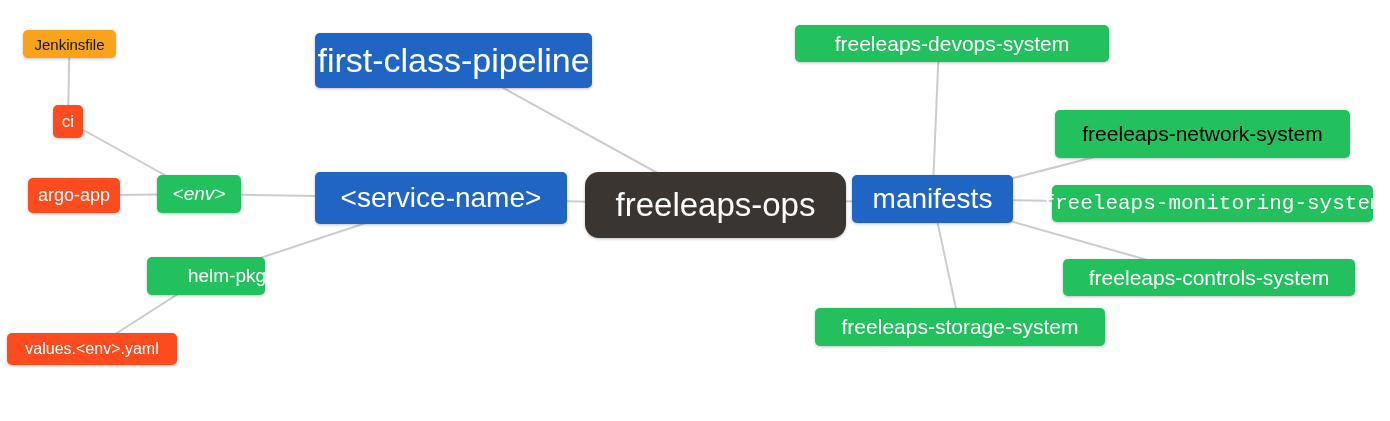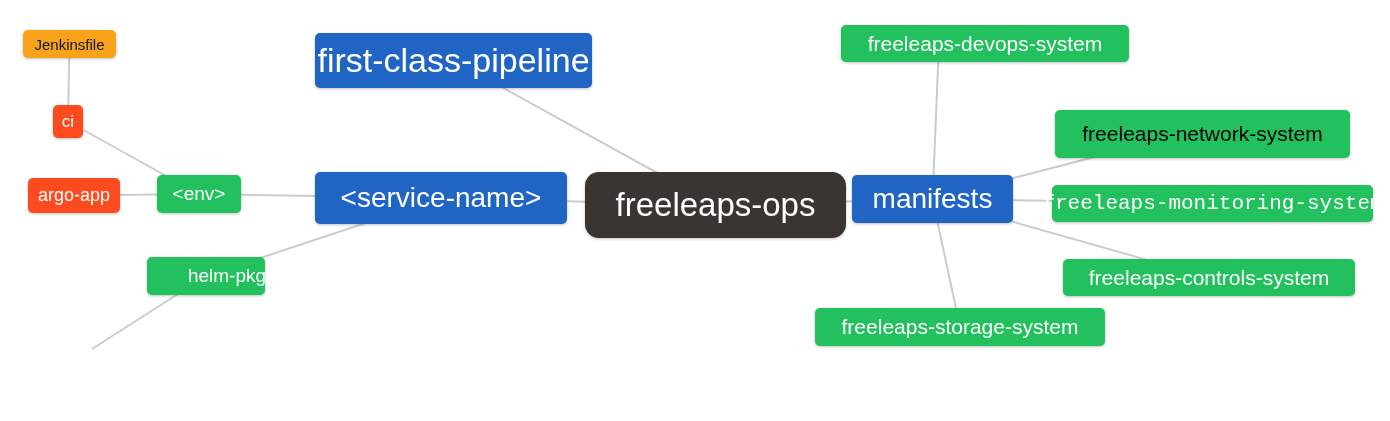--- a/index.html
+++ b/index.html
@@ -65,36 +65,39 @@
     </div>
     <div class="node" style="left: 315px; top: 33px; width: 277px; height: 55px; font-size: 34px; background: rgb(32, 101, 196); color: rgb(255, 255, 255);">
       <span>first-class-pipeline</span>
     </div>
     <div class="node" style="left: 315px; top: 172px; width: 252px; height: 52px; font-size: 28px; background: rgb(32, 101, 196); color: rgb(255, 255, 255); align-items: center;">
       <span>&lt;service-name&gt;</span>
     </div>
     <div class="node" style="left: 852px; top: 175px; width: 161px; height: 48px; font-size: 28px; background: rgb(32, 101, 196); color: rgb(255, 255, 255); align-items: center;">
       <span>manifests</span>
     </div>
-    <div class="node" style="left: 157px; top: 175px; width: 84px; height: 38px; font-size: 19px; background: rgb(34, 193, 94); color: rgb(255, 255, 255);">
+    <div class="node" style="left: 157px; top: 175px; width: 84px; height: 38px; font-size: 19px; background: rgb(34, 193, 94); color: rgb(255, 255, 255); font-style: italic;">
       <span>&lt;env&gt;</span>
     </div>
     <div class="node" style="left: 147px; top: 257px; width: 118px; height: 38px; font-size: 19px; background: rgb(34, 193, 94); color: rgb(255, 255, 255); padding-left: 42px;">
       <span>helm-pkg</span>
     </div>
     <div class="node" style="left: 28px; top: 178px; width: 92px; height: 35px; font-size: 18px; background: rgb(252, 75, 30); color: rgb(255, 255, 255);">
       <span>argo-app</span>
     </div>
     <div class="node" style="left: 53px; top: 105px; width: 30px; height: 33px; font-size: 17px; background: rgb(252, 75, 30); color: rgb(255, 255, 255);">
       <span>ci</span>
     </div>
     <div class="node" style="left: 23px; top: 30px; width: 93px; height: 28px; font-size: 15px; background: rgb(248, 163, 26); color: #0f172a;">
       <span>Jenkinsfile</span>
     </div>
-    <div class="node" style="left: 795px; top: 25px; width: 288px; height: 37px; font-size: 21px; background: rgb(34, 193, 94); color: rgb(255, 255, 255); margin-left: 46px;">
+    <div class="node" style="left: 7px; top: 333px; width: 170px; height: 32px; font-size: 16px; background: rgb(252, 75, 30); color: rgb(255, 255, 255);">
+      <span>values.&lt;env&gt;.yaml</span>
+    </div>
+    <div class="node" style="left: 795px; top: 25px; width: 314px; height: 37px; font-size: 21px; background: rgb(34, 193, 94); color: rgb(255, 255, 255);">
       <span>freeleaps-devops-system</span>
     </div>
     <div class="node" style="left: 1055px; top: 110px; width: 295px; height: 48px; font-size: 21px; background: rgb(34, 193, 94); color: #000000;">
       <span>freeleaps-network-system</span>
     </div>
     <div class="node" style="left: 1052px; top: 185px; width: 321px; height: 37px; font-size: 21px; background: rgb(34, 193, 94); color: rgb(255, 255, 255); font-family: Liberation Mono, monospace;">
       <span>freeleaps-monitoring-system</span>
     </div>
     <div class="node" style="left: 1063px; top: 259px; width: 292px; height: 37px; font-size: 21px; background: rgb(34, 193, 94); color: rgb(255, 255, 255);">
       <span>freeleaps-controls-system</span>

